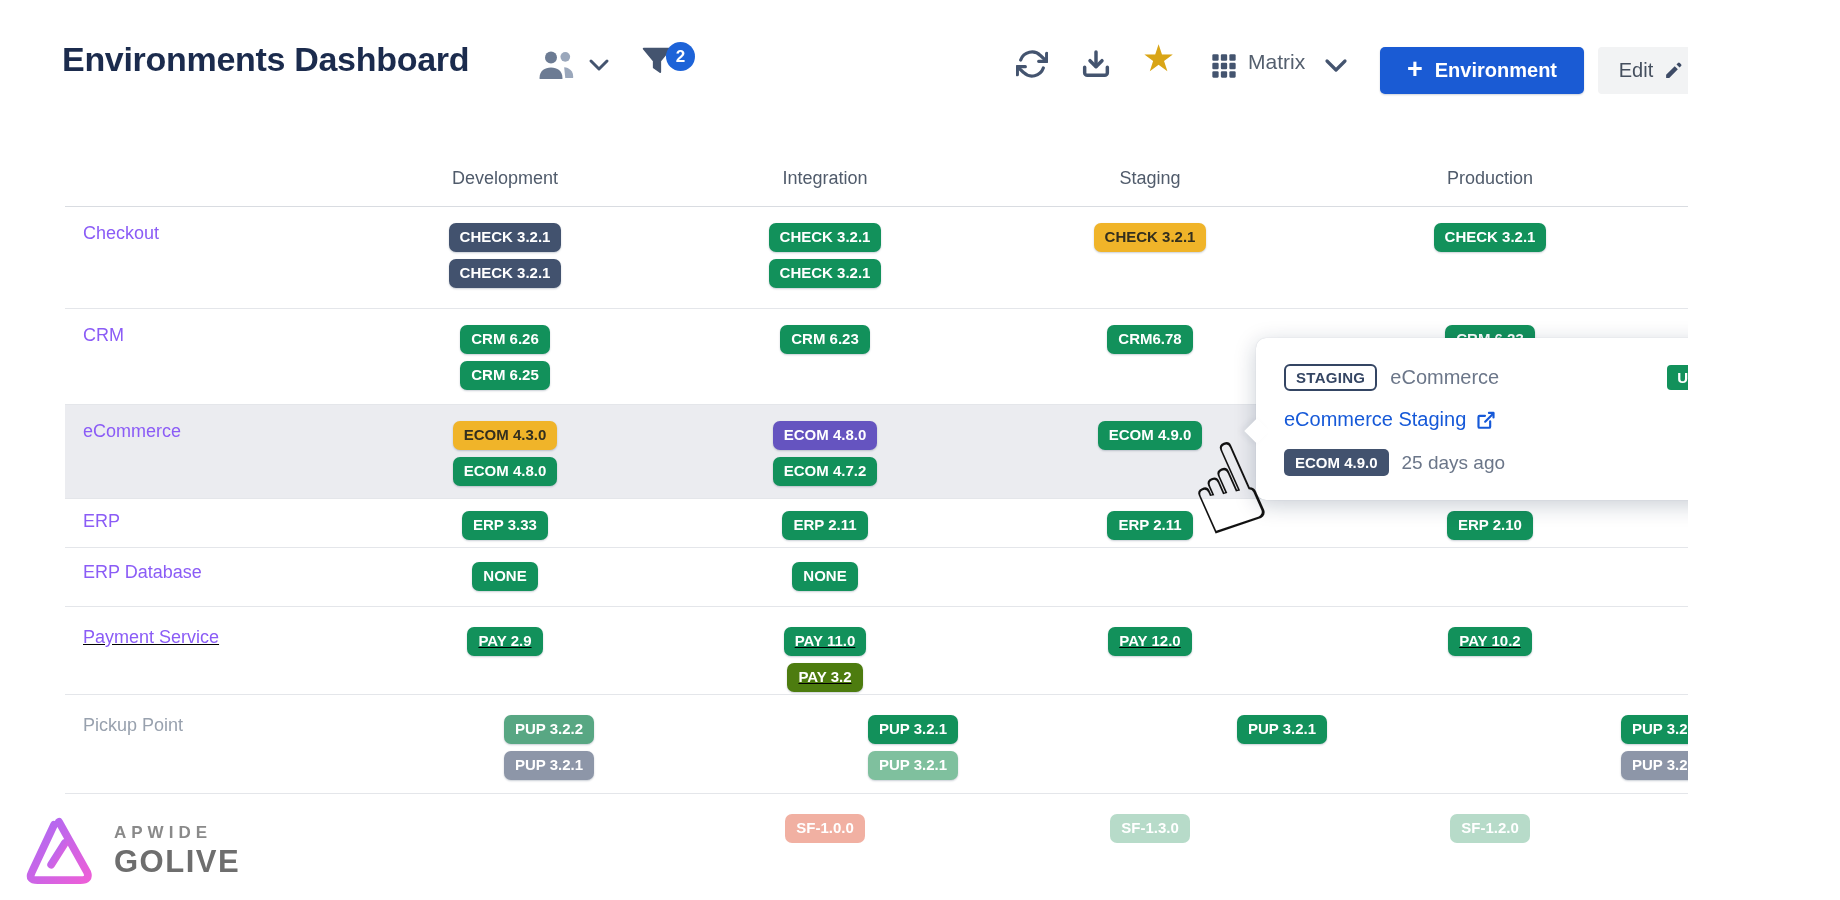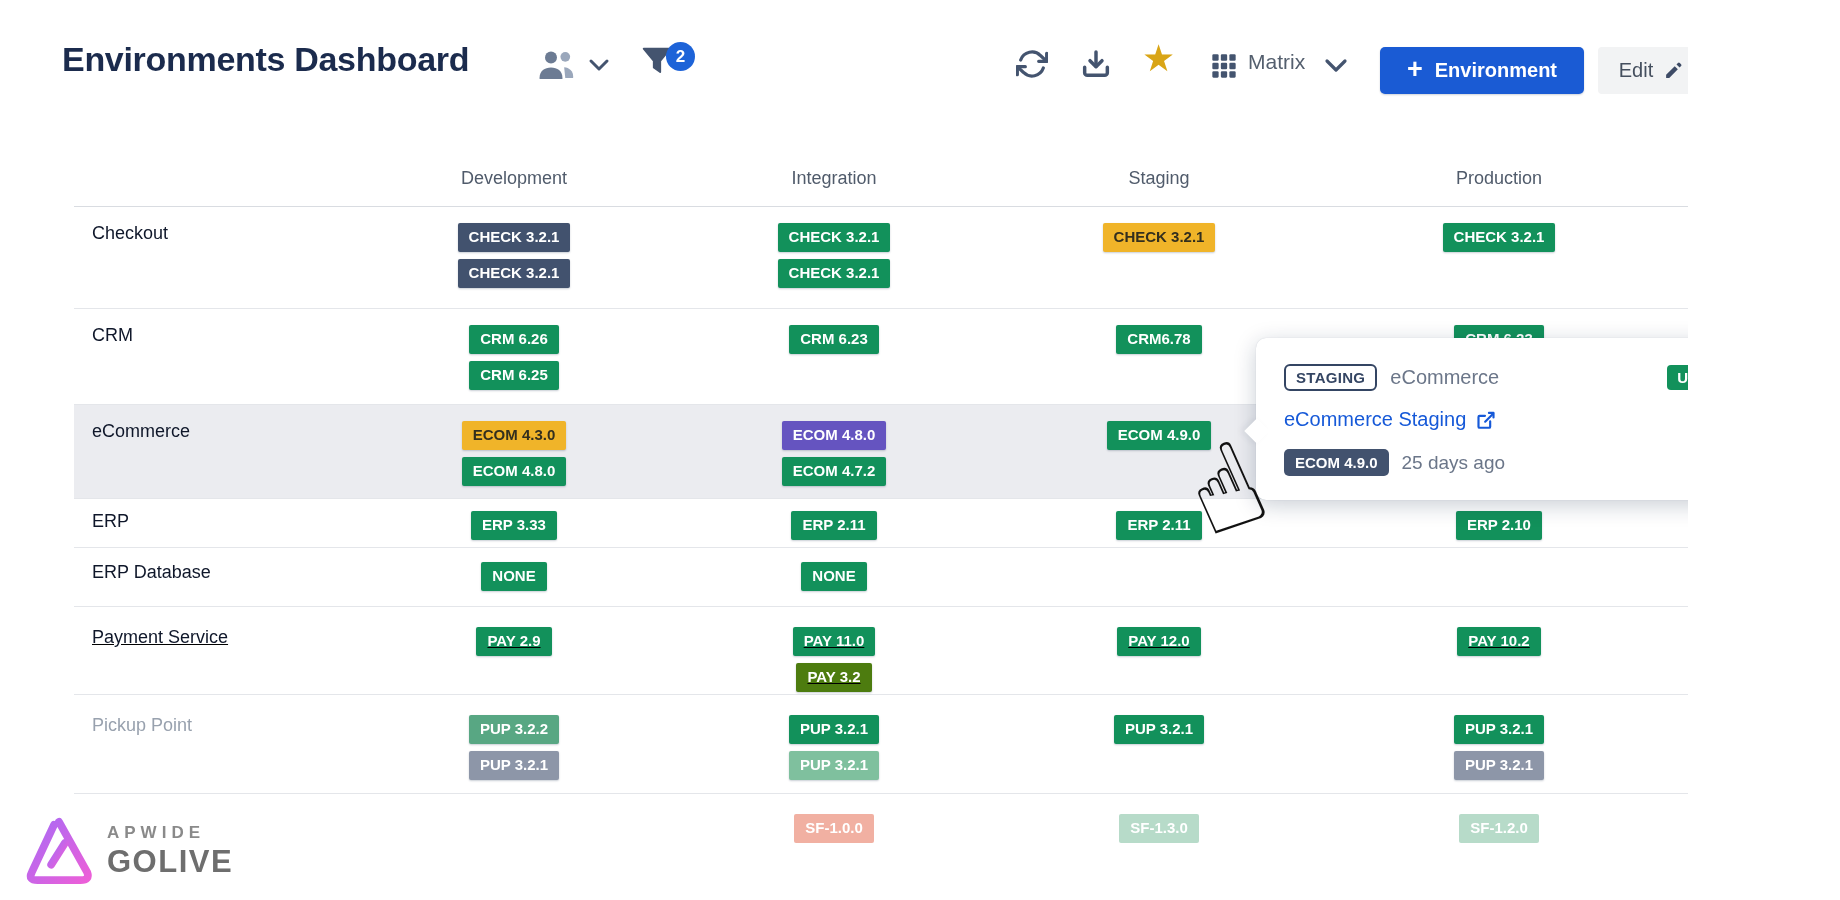--- a/index.html
+++ b/index.html
@@ -18,40 +18,40 @@
   .btn-env{position:absolute;left:1380px;top:47px;width:204px;height:47px;background:#1A5BD4;
            border-radius:5px;display:flex;align-items:center;justify-content:center;gap:12px;
            color:#fff;cursor:pointer;box-shadow:0 1px 2px rgba(9,30,66,.2);}
   .btn-env .plus{font-size:27px;font-weight:700;line-height:1;margin-top:-2px;}
   .btn-env .lbl{font-size:20px;font-weight:700;}
   .btn-edit{position:absolute;left:1598px;top:47px;width:106px;height:47px;background:#F2F3F4;
             border-radius:4px;display:flex;align-items:center;justify-content:center;gap:10px;
             color:#454F5E;font-size:20px;cursor:pointer;}
 
   
-  .matrix{position:absolute;left:74px;top:150px;width:1688px;}
+  .matrix{position:absolute;left:65px;top:150px;width:1688px;}
   .mhead{display:grid;grid-template-columns:280px 320px 320px 330px 350px;height:56px;
          align-items:center;border-bottom:1px solid #D9DCE1;}
   .mhead .hcell{text-align:center;font-size:18px;color:#505B6B;}
   .mrow{display:grid;grid-template-columns:280px 320px 320px 330px 350px;
         border-bottom:1px solid #E4E6EA;padding-top:16px;box-sizing:border-box;}
   .mrow:nth-of-type(1){min-height:102px;}
   .mrow:nth-of-type(2){min-height:96px;}
   .mrow:nth-of-type(3){min-height:94px;}
   .mrow:nth-of-type(4){min-height:49px;padding-top:12px;}
   .mrow:nth-of-type(5){min-height:59px;padding-top:14px;}
   .mrow:nth-of-type(6){min-height:88px;padding-top:20px;text-decoration:underline;}
-  .mrow:nth-of-type(7){min-height:99px;padding-top:20px;}
+  .mrow:nth-of-type(7){min-height:99px;padding-top:20px;gap:44px;}
   .mrow:nth-of-type(8){min-height:85px;border-bottom:none;padding-top:20px;}
   .mrow.hl{background:#EBECF0;}
-  .rname{padding-left:18px;font-size:18px;color:#0f172a;}
+  .rname{padding-left:18px;font-size:18px;color:#8b5cf6;}
   .mrow.muted .rname{color:#98A1AE;}
   .mcell{display:flex;flex-direction:column;align-items:center;gap:7px;}
 
-  .badge{display:inline-block;padding:5px 11px;border-radius:2px;font-size:15px;font-weight:700;
+  .badge{display:inline-block;padding:5px 11px;border-radius:7px;font-size:15px;font-weight:700;
          color:#fff;line-height:1.25;box-shadow:0 1px 2px rgba(9,30,66,.22);cursor:pointer;}
   .b-navy{background:#42526E;}
   .b-green{background:#12915B;}
   .b-yellow{background:#F0B429;color:#332F1E;}
   .b-purple{background:#6554C0;}
   .b-red{background:#4d7c0f;}
   .b-greenMid{background:#58A783;}
   .b-gray{background:#8D96A8;}
   .b-greenSoft{background:#7FC09E;}
   .b-salmon{background:#F1B0A2;box-shadow:none;}
@@ -74,21 +74,21 @@
   .tt-dep{margin-top:18px;display:flex;align-items:center;gap:13px;}
   .tt-ver{background:#42526E;color:#fff;border-radius:5px;padding:5px 11px;font-size:15px;font-weight:700;}
   .tt-ago{font-size:19px;color:#6B7689;}
 
   
   .cursor{position:absolute;left:1146px;top:436px;width:120px;text-align:center;z-index:60;
           font-size:116px;line-height:1;color:#111;transform:rotate(-24deg);
           transform-origin:50% 8%;pointer-events:none;font-family:"DejaVu Sans",sans-serif;}
 
   
-  .brand{position:absolute;left:22px;top:812px;display:flex;align-items:center;gap:11px;z-index:70;}
+  .brand{position:absolute;left:22px;top:812px;display:flex;align-items:center;gap:18px;z-index:70;}
   .brand-text .t1{font-size:17px;font-weight:700;color:#8A8A8A;letter-spacing:5px;}
   .brand-text .t2{font-size:31px;font-weight:800;color:#6E6E6E;letter-spacing:1.5px;margin-top:1px;}
 </style>
 </head>
 <body>
 
 <div id="app">
 
   <div class="page-title">Environments Dashboard</div>
 

